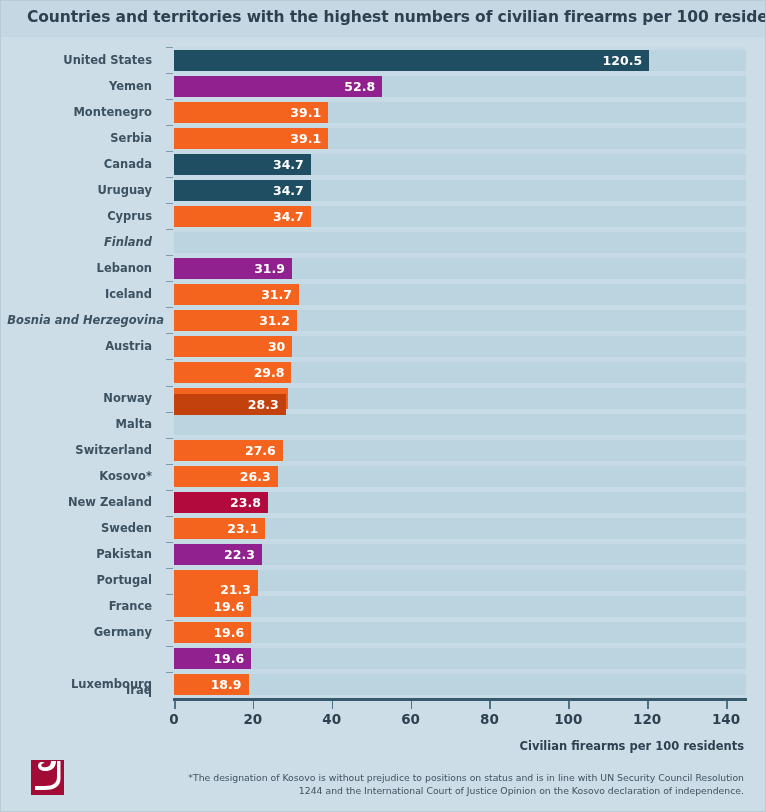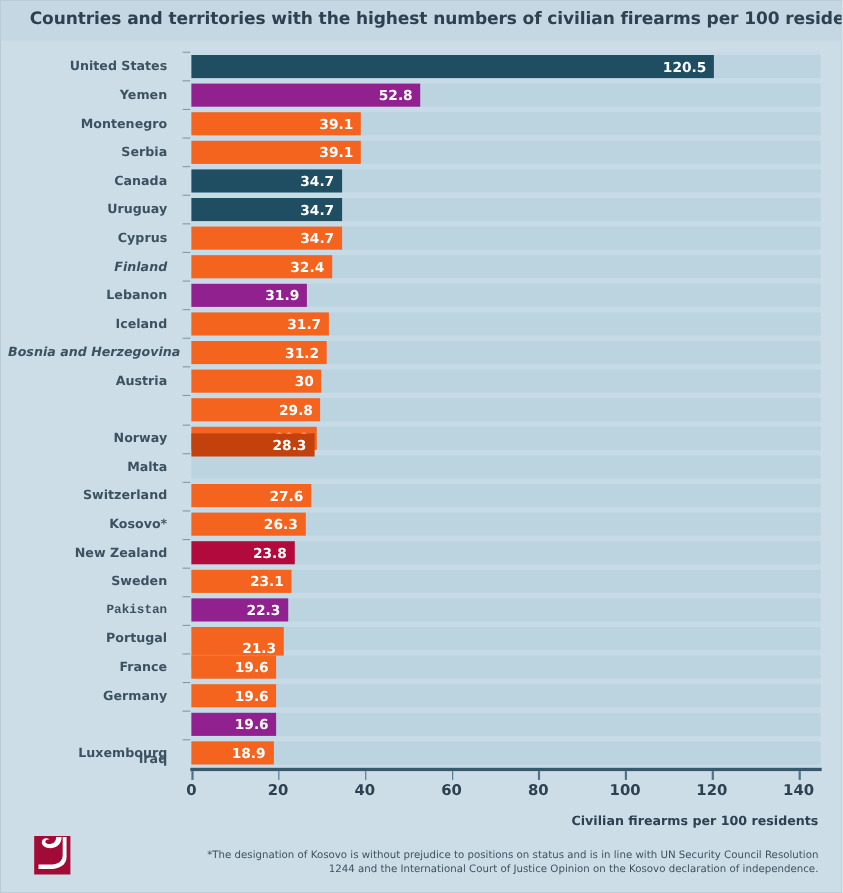--- a/index.html
+++ b/index.html
@@ -170,21 +170,21 @@
       <div class="cat-label" style="top: 214.84px; right: 12px;">Lebanon</div>
       <div class="cat-label" style="top: 240.88px; right: 12px;">Iceland</div>
       <div class="cat-label" style="top: 266.92px; right: 0; font-style: italic;">Bosnia and Herzegovina</div>
       <div class="cat-label" style="top: 292.96px; right: 12px;">Austria</div>
       <div class="cat-label" style="top: 345.04px; right: 12px;">Norway</div>
       <div class="cat-label" style="top: 371.08px; right: 12px;">Malta</div>
       <div class="cat-label" style="top: 397.12px; right: 12px;">Switzerland</div>
       <div class="cat-label" style="top: 423.16px; right: 12px;">Kosovo*</div>
       <div class="cat-label" style="top: 449.2px; right: 12px;">New Zealand</div>
       <div class="cat-label" style="top: 475.24px; right: 12px;">Sweden</div>
-      <div class="cat-label" style="top: 501.28px; right: 12px; font-family: Liberation Mono, monospace;">Pakistan</div>
+      <div class="cat-label" style="top: 501.28px; right: 12px;">Pakistan</div>
       <div class="cat-label" style="top: 527.32px; right: 12px;">Portugal</div>
       <div class="cat-label" style="top: 553.36px; right: 12px;">France</div>
       <div class="cat-label" style="top: 579.4px; right: 12px;">Germany</div>
       <div class="cat-label" style="top: 605.44px; right: 12px; margin-top: 32px;">Iraq</div>
       <div class="cat-label" style="top: 631.48px; right: 12px;">Luxembourg</div>
     </div>
 
   <div id="plot">
       <div class="rowband" style="top: 2.52px; height: 21px;"></div>
       <div class="bar" style="top: 2.52px; height: 21px; width: 475.114px; background: rgb(31, 78, 99); padding-left: 19px;">
@@ -208,25 +208,22 @@
       </div>
       <div class="rowband" style="top: 132.72px; height: 21px;"></div>
       <div class="bar" style="top: 132.72px; height: 21px; width: 136.817px; background: rgb(31, 78, 99);">
         <span class="bar-value">34.7</span>
       </div>
       <div class="rowband" style="top: 158.76px; height: 21px;"></div>
       <div class="bar" style="top: 158.76px; height: 21px; width: 136.817px; background: rgb(244, 100, 30);">
         <span class="bar-value">34.7</span>
       </div>
       <div class="rowband" style="top: 184.8px; height: 21px;"></div>
-      <div class="bar" style="top: 184.8px; height: 21px; width: 127.749px; background: rgb(244, 100, 30);">
-        <span class="bar-value">32.4</span>
-      </div>
       <div class="rowband" style="top: 210.84px; height: 21px;"></div>
-      <div class="bar" style="top: 210.84px; height: 21px; width: 105px; background: rgb(145, 33, 143);">
+      <div class="bar" style="top: 210.84px; height: 21px; width: 118px; background: rgb(145, 33, 143);">
         <span class="bar-value">31.9</span>
       </div>
       <div class="rowband" style="top: 236.88px; height: 21px;"></div>
       <div class="bar" style="top: 236.88px; height: 21px; width: 124.989px; background: rgb(244, 100, 30);">
         <span class="bar-value">31.7</span>
       </div>
       <div class="rowband" style="top: 262.92px; height: 21px;"></div>
       <div class="bar" style="top: 262.92px; height: 21px; width: 123.017px; background: rgb(244, 100, 30);">
         <span class="bar-value">31.2</span>
       </div>

